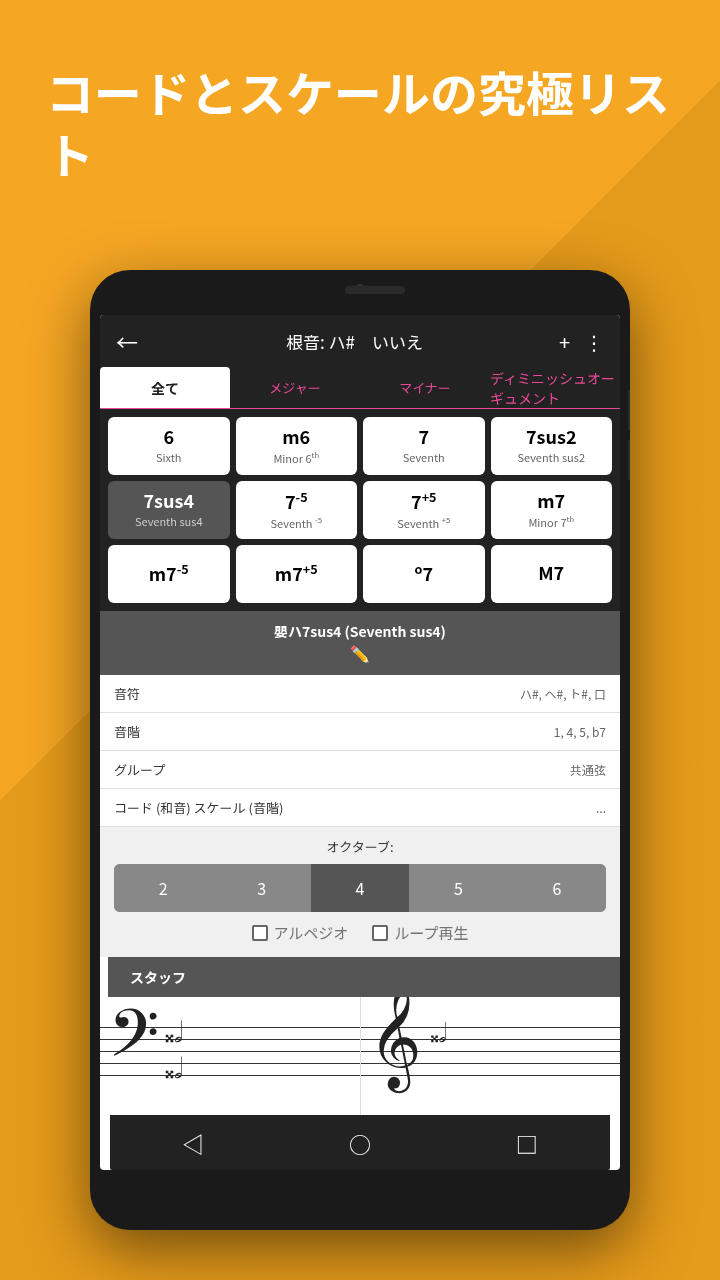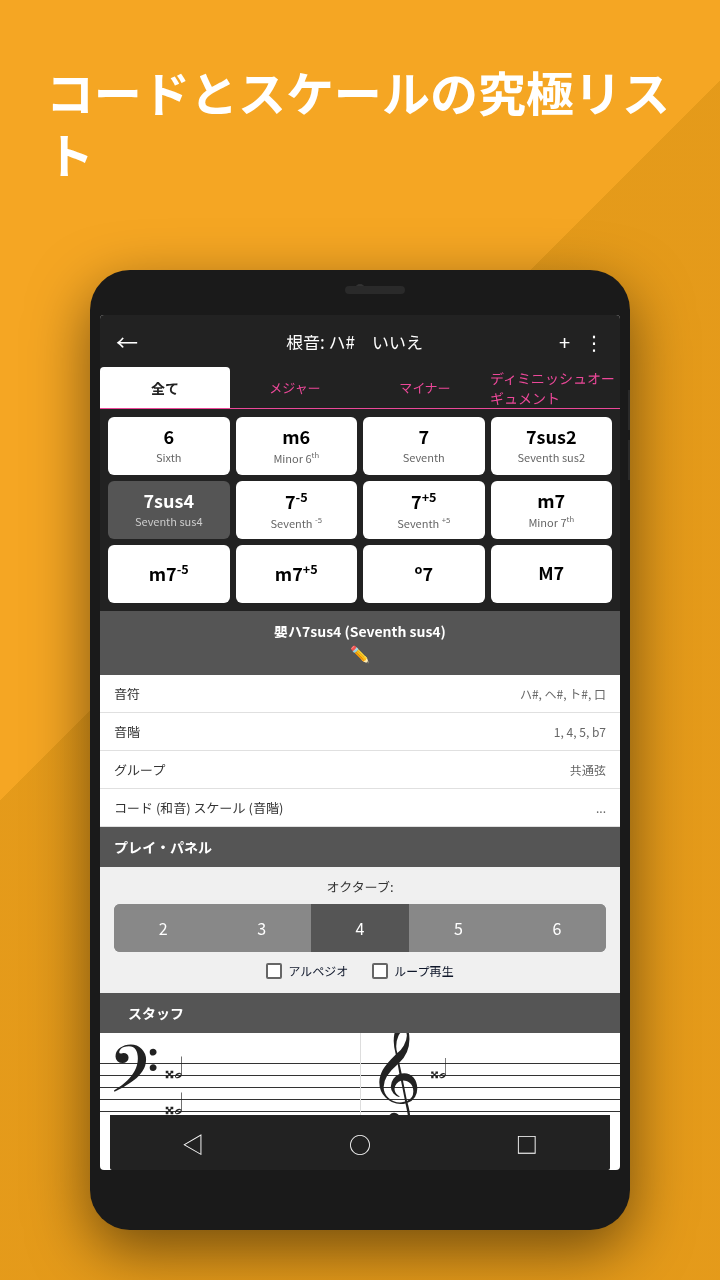--- a/index.html
+++ b/index.html
@@ -247,43 +247,44 @@
       cursor: pointer;
       background: #888;
     }
     .octave-btn.active {
       background: #555;
     }
     .play-checkboxes {
       display: flex;
       justify-content: center;
       gap: 24px;
-      font-size: 12px;
-      color: #0f172a;
+      font-size: 15px;
+      color: #737373;
     }
     .play-checkbox {
       display: flex;
       align-items: center;
       gap: 6px;
     }
     .checkbox-box {
       width: 16px;
       height: 16px;
       border: 2px solid #666;
       border-radius: 2px;
       background: white;
     }
 
     
     .staff-header {
       background: #555;
       color: white;
-      padding: 10px 28px;
+      padding: 10px 22px;
       font-size: 14px;
       font-weight: bold;
+      margin-left: 8px;
     }
     .staff-content {
       background: white;
       display: flex;
       height: 130px;
     }
     .staff-panel {
       flex: 1;
       position: relative;
       overflow: hidden;
@@ -451,23 +452,20 @@
         <span class="info-row-label">グループ</span>
         <span class="info-row-value">共通弦</span>
       </div>
       <div class="info-row">
         <span class="info-row-label">コード (和音) スケール (音階)</span>
         <span class="info-row-value">...</span>
       </div>
     </div>
 
     <div>
-      <div class="play-header">
-        <span>プレイ・パネル</span>
-      </div>
       <div class="play-content">
         <div class="octave-label">オクターブ:</div>
         <div class="octave-buttons">
           <div class="octave-btn">2</div>
           <div class="octave-btn">3</div>
           <div class="octave-btn active">4</div>
           <div class="octave-btn">5</div>
           <div class="octave-btn">6</div>
         </div>
         <div class="play-checkboxes">

